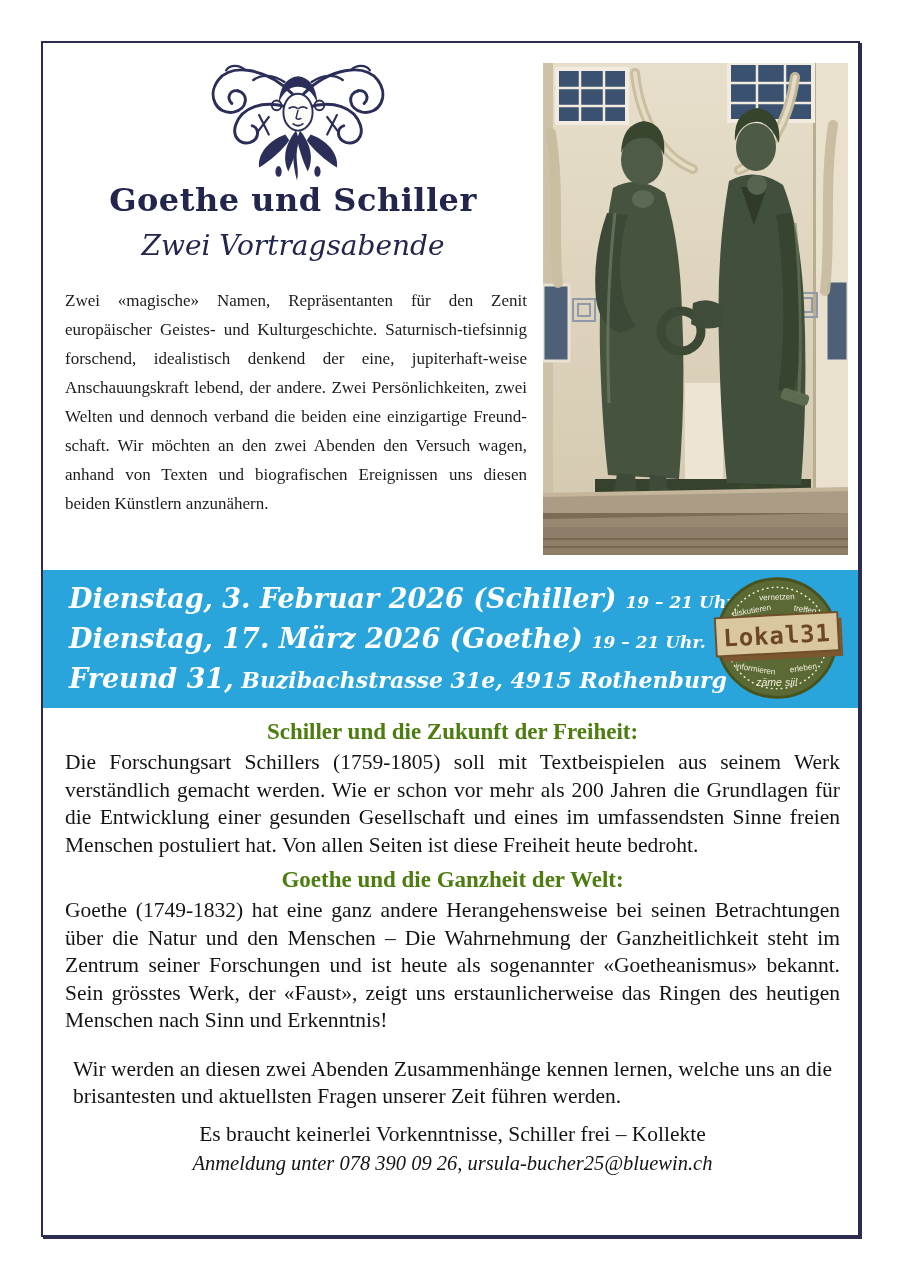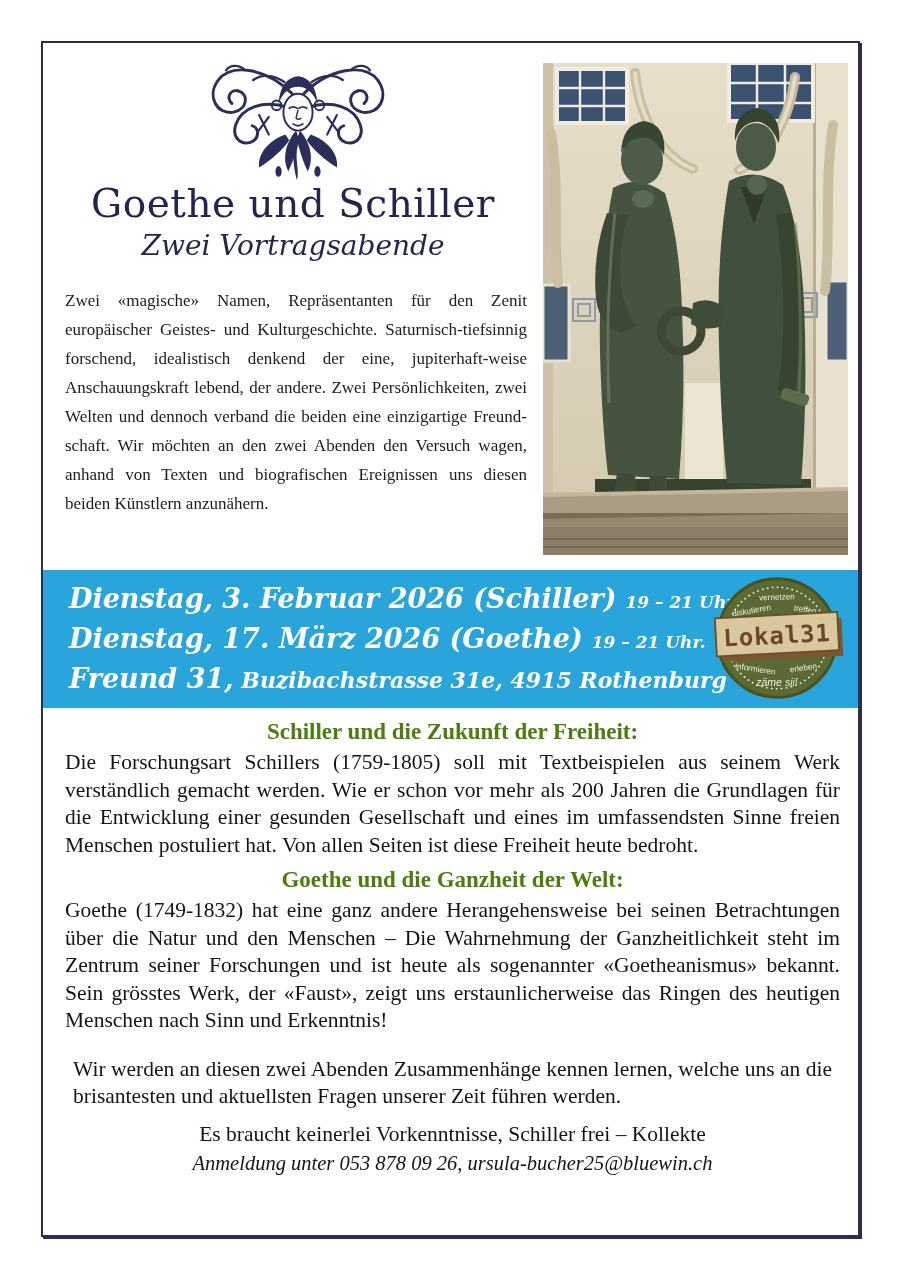--- a/index.html
+++ b/index.html
@@ -4,21 +4,21 @@
 <style>
   html,body { margin:0; padding:0; background:#ffffff; }
   .flyer { position:relative; width:902px; height:1280px; background:#ffffff; overflow:hidden;
            font-family:"Liberation Serif", serif; }
   .frame { position:absolute; left:41px; top:41px; width:819px; height:1196px; box-sizing:border-box;
            border:2px solid #2b2c50; box-shadow:2px 2px 0 #2b2c50; background:#ffffff; }
 
   .ornament { position:absolute; left:148px; top:8px; width:214px; height:132px; }
 
   .title { position:absolute; left:6px; top:138px; width:488px; text-align:center;
-           font-family:"DejaVu Serif", serif; font-weight:normal; font-size:39px; color:#22254c;
+           font-family:"DejaVu Serif", serif; font-weight:bold; font-size:32px; color:#22254c;
            letter-spacing:0.5px; }
   .subtitle { position:absolute; left:6px; top:186px; width:488px; text-align:center;
            font-family:"DejaVu Serif", serif; font-style:italic; font-size:28px; color:#22254c; }
 
   .intro { position:absolute; left:22px; top:226px; width:462px; font-size:17px; line-height:29px;
            text-align:justify; color:#1b1b1b; hyphens:manual; -webkit-hyphens:manual; }
 
   .photo { position:absolute; left:500px; top:20px; width:305px; height:492px; background:#d9cfba; }
   .photo svg { display:block; }
 
@@ -209,17 +209,17 @@
 
     <div class="lower">
       <h2 class="section-heading">Schiller und die Zukunft der Freiheit:</h2>
       <p class="section-body">Die Forschungsart Schillers (1759-1805) soll mit Textbeispielen aus seinem Werk verständlich gemacht werden. Wie er schon vor mehr als 200 Jahren die Grund­lagen für die Entwicklung einer gesunden Gesellschaft und eines im umfas­sendsten Sinne freien Menschen postuliert hat. Von allen Seiten ist diese Frei­heit heute bedroht.</p>
       <div class="gap-sm"></div>
       <h2 class="section-heading">Goethe und die Ganzheit der Welt:</h2>
       <p class="section-body">Goethe (1749-1832) hat eine ganz andere Herangehensweise bei seinen Betrach­tungen  über die Natur und den Menschen – Die Wahrnehmung der Ganzheit­lichkeit steht im  Zentrum seiner Forschungen und ist heute als sogenannter «Goetheanismus» bekannt.  Sein grösstes Werk, der «Faust», zeigt uns erstaun­licherweise das Ringen des heutigen Menschen nach Sinn und Erkenntnis!</p>
       <div class="gap-md"></div>
       <p class="closing">Wir werden an diesen zwei Abenden Zusammenhänge kennen lernen, welche uns an die brisantesten und aktuellsten Fragen unserer Zeit führen werden.</p>
       <p class="note">Es braucht keinerlei Vorkenntnisse, Schiller frei – Kollekte</p>
-      <p class="registration">Anmeldung unter 053 878 09 26, ursula-bucher25@bluewin.ch</p>
+      <p class="registration">Anmeldung unter 078 390 09 26, ursula-bucher25@bluewin.ch</p>
     </div>
 
   </div>
 </div>
 
 </body></html>

